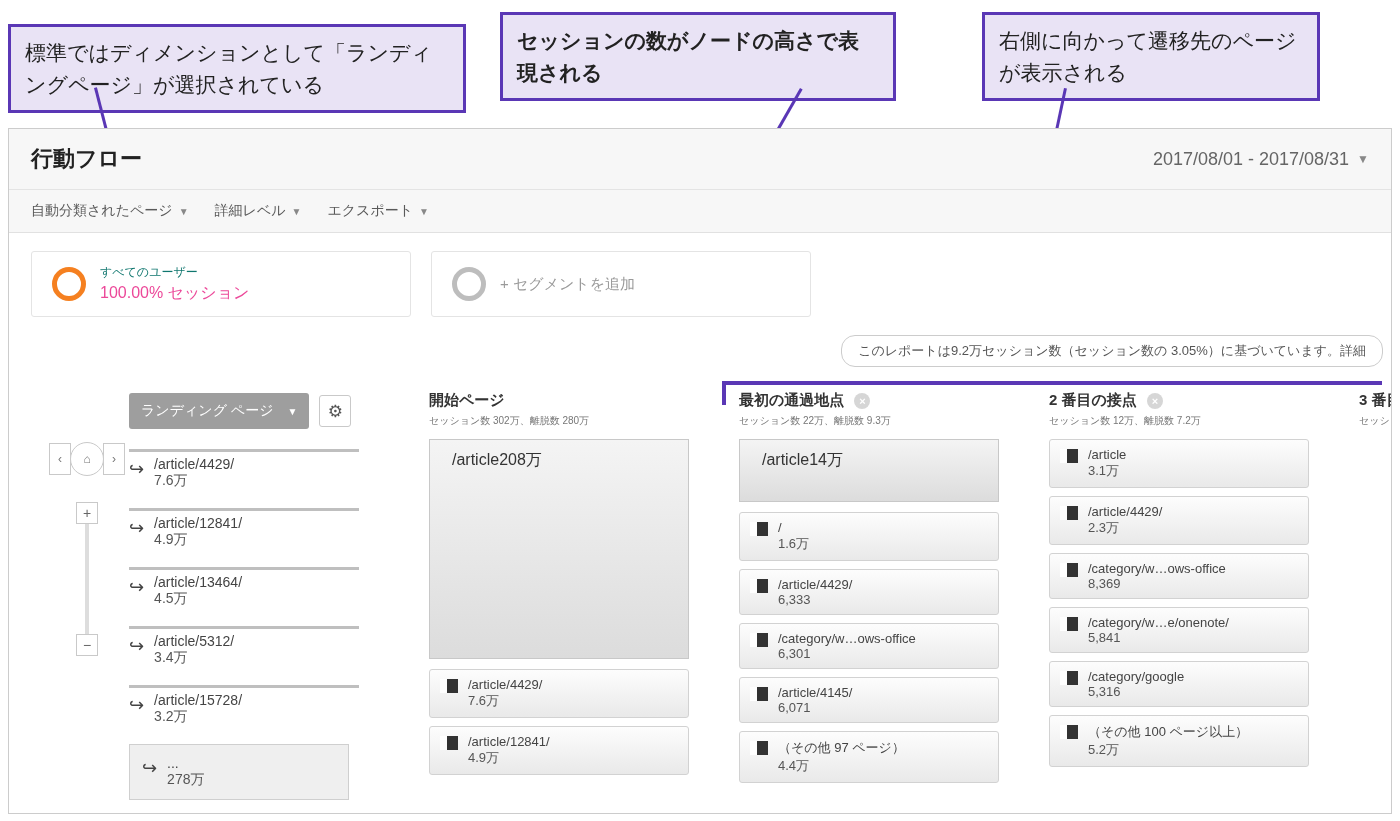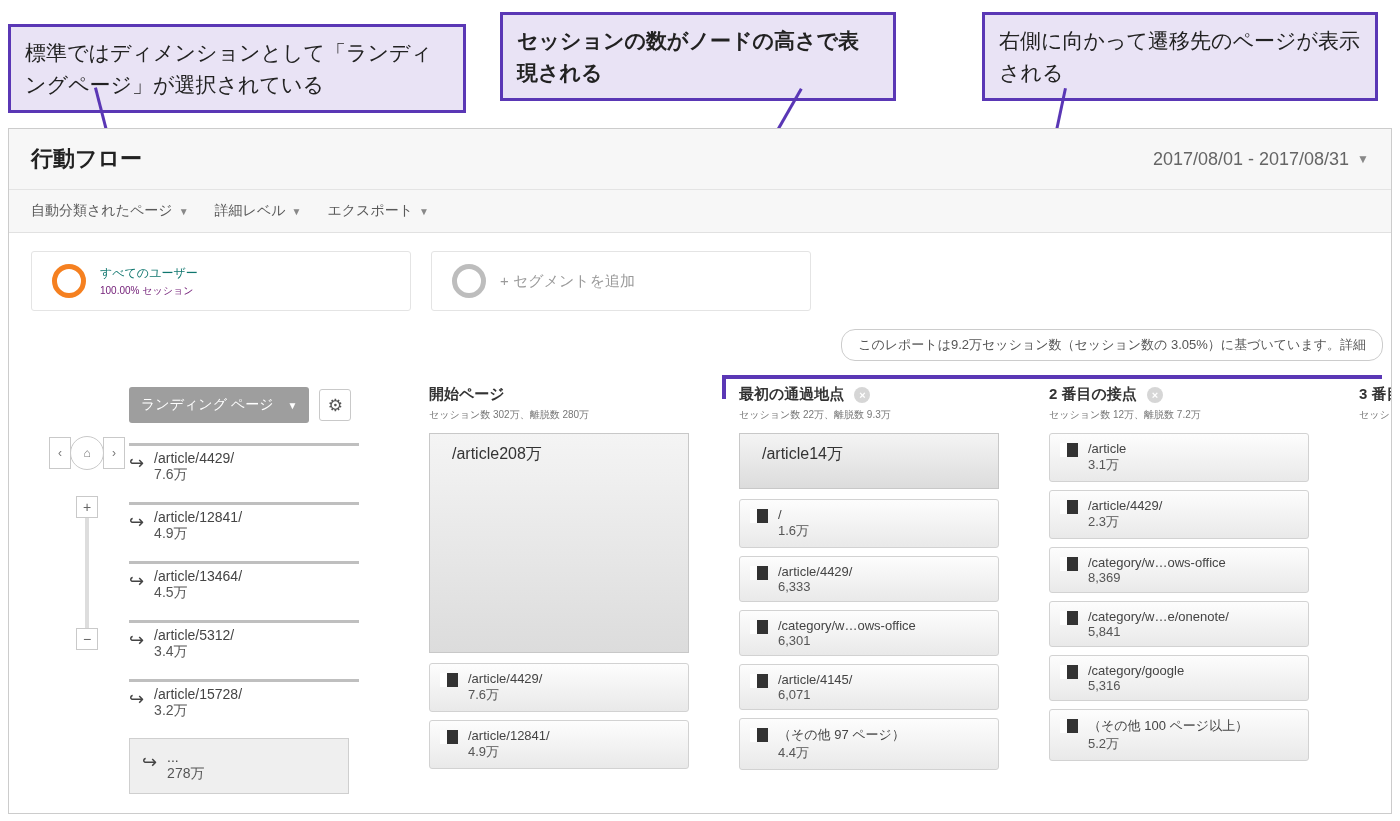--- a/index.html
+++ b/index.html
@@ -17,21 +17,21 @@
   .ga-toolbar{display:flex;gap:26px;padding:12px 22px;font-size:14px;color:#595959;background:#f7f7f7;border-bottom:1px solid #e1e1e1;}
   .ga-toolbar .titem{display:flex;align-items:center;gap:6px;cursor:pointer;}
   .ga-toolbar .titem .chev{font-size:10px;color:#888;}
   .ga-segments{display:flex;gap:20px;padding:18px 22px;background:#fff;}
   .segcard{display:flex;align-items:center;gap:14px;border:1px solid #e4e4e4;border-radius:3px;padding:12px 20px;min-width:380px;}
   .segcard.dim{color:#9a9a9a;}
   .donut{width:34px;height:34px;border:5px solid #bdbdbd;border-radius:50%;}
   .donut.accent{border-color:#f58020;}
   .seg-texts{display:flex;flex-direction:column;gap:2px;}
   .seg-name{font-size:12px;color:#0f766e;}
-  .seg-sub{font-size:10px;color:#701a75;}
+  .seg-sub{font-size:16px;color:#ec4899;}
   .seg-add{font-size:15px;}
   .ga-notice{text-align:right;padding-right:8px;}
   .ga-notice span{display:inline-block;border:1px solid #ccc;border-radius:14px;padding:6px 16px;font-size:13px;color:#555;background:#fff;}
   
   .flow{position:relative;margin-top:10px;padding-left:120px;height:470px;}
   
   .flownav{position:absolute;left:40px;top:65px;display:flex;flex-direction:column;align-items:center;gap:10px;}
   .navrow{display:flex;align-items:center;gap:0;}
   .navbtn{width:22px;height:32px;border:1px solid #c9c9c9;background:#fff;display:flex;align-items:center;justify-content:center;font-size:12px;color:#777;cursor:pointer;}
   .navbtn.mid{width:34px;height:34px;border-radius:50%;margin:0 -1px;position:relative;z-index:1;}
@@ -76,21 +76,21 @@
   .c0 .colhead{visibility:hidden;}
   .c0 .srclist{margin-top:14px;}
 </style>
 </head>
 <body>
 
 <div class="stage">
 
   <div class="callout" style="left:8px;top:24px;width:458px;">標準ではディメンションとして「ランディングページ」が選択されている</div>
   <div class="callout" style="left:500px;top:12px;width:396px;font-weight:bold;">セッションの数がノードの高さで表現される</div>
-  <div class="callout" style="left:982px;top:12px;width:396px;">右側に向かって遷移先のページが表示される</div>
+  <div class="callout" style="left:982px;top:12px;width:338px;">右側に向かって遷移先のページが表示される</div>
 
   <div class="leader" style="left:94px;top:88px;height:458px;transform:rotate(-14.4deg);"></div>
   <div class="leader" style="left:800px;top:88px;height:524px;transform:rotate(29.8deg);"></div>
   <div class="leader" style="left:1064px;top:88px;height:430px;transform:rotate(12deg);"></div>
 
   <div class="ga">
 
     <div class="ga-header">
       <div class="ga-title">行動フロー</div>
       <div class="ga-date">
@@ -255,21 +255,21 @@
         </div>
 
         <div class="col c2">
           <div class="colhead">
             <div class="ct">
                 <span>最初の通過地点</span>
                 <span class="xicon">×</span>
               </div>
             <div class="cs">セッション数 22万、離脱数 9.3万</div>
           </div>
-          <div class="bignode" style="height:56px;">
+          <div class="bignode" style="height:63px;">
               <span class="nicon"></span>
               <div class="ntxt"><span class="np">/article</span><span class="nv">14万</span></div>
             </div>
           <div class="node">
               <span class="nicon"></span>
               <div class="ntxt">
                 <span class="np">/</span>
                 <span class="nv">1.6万</span>
               </div>
             </div>

